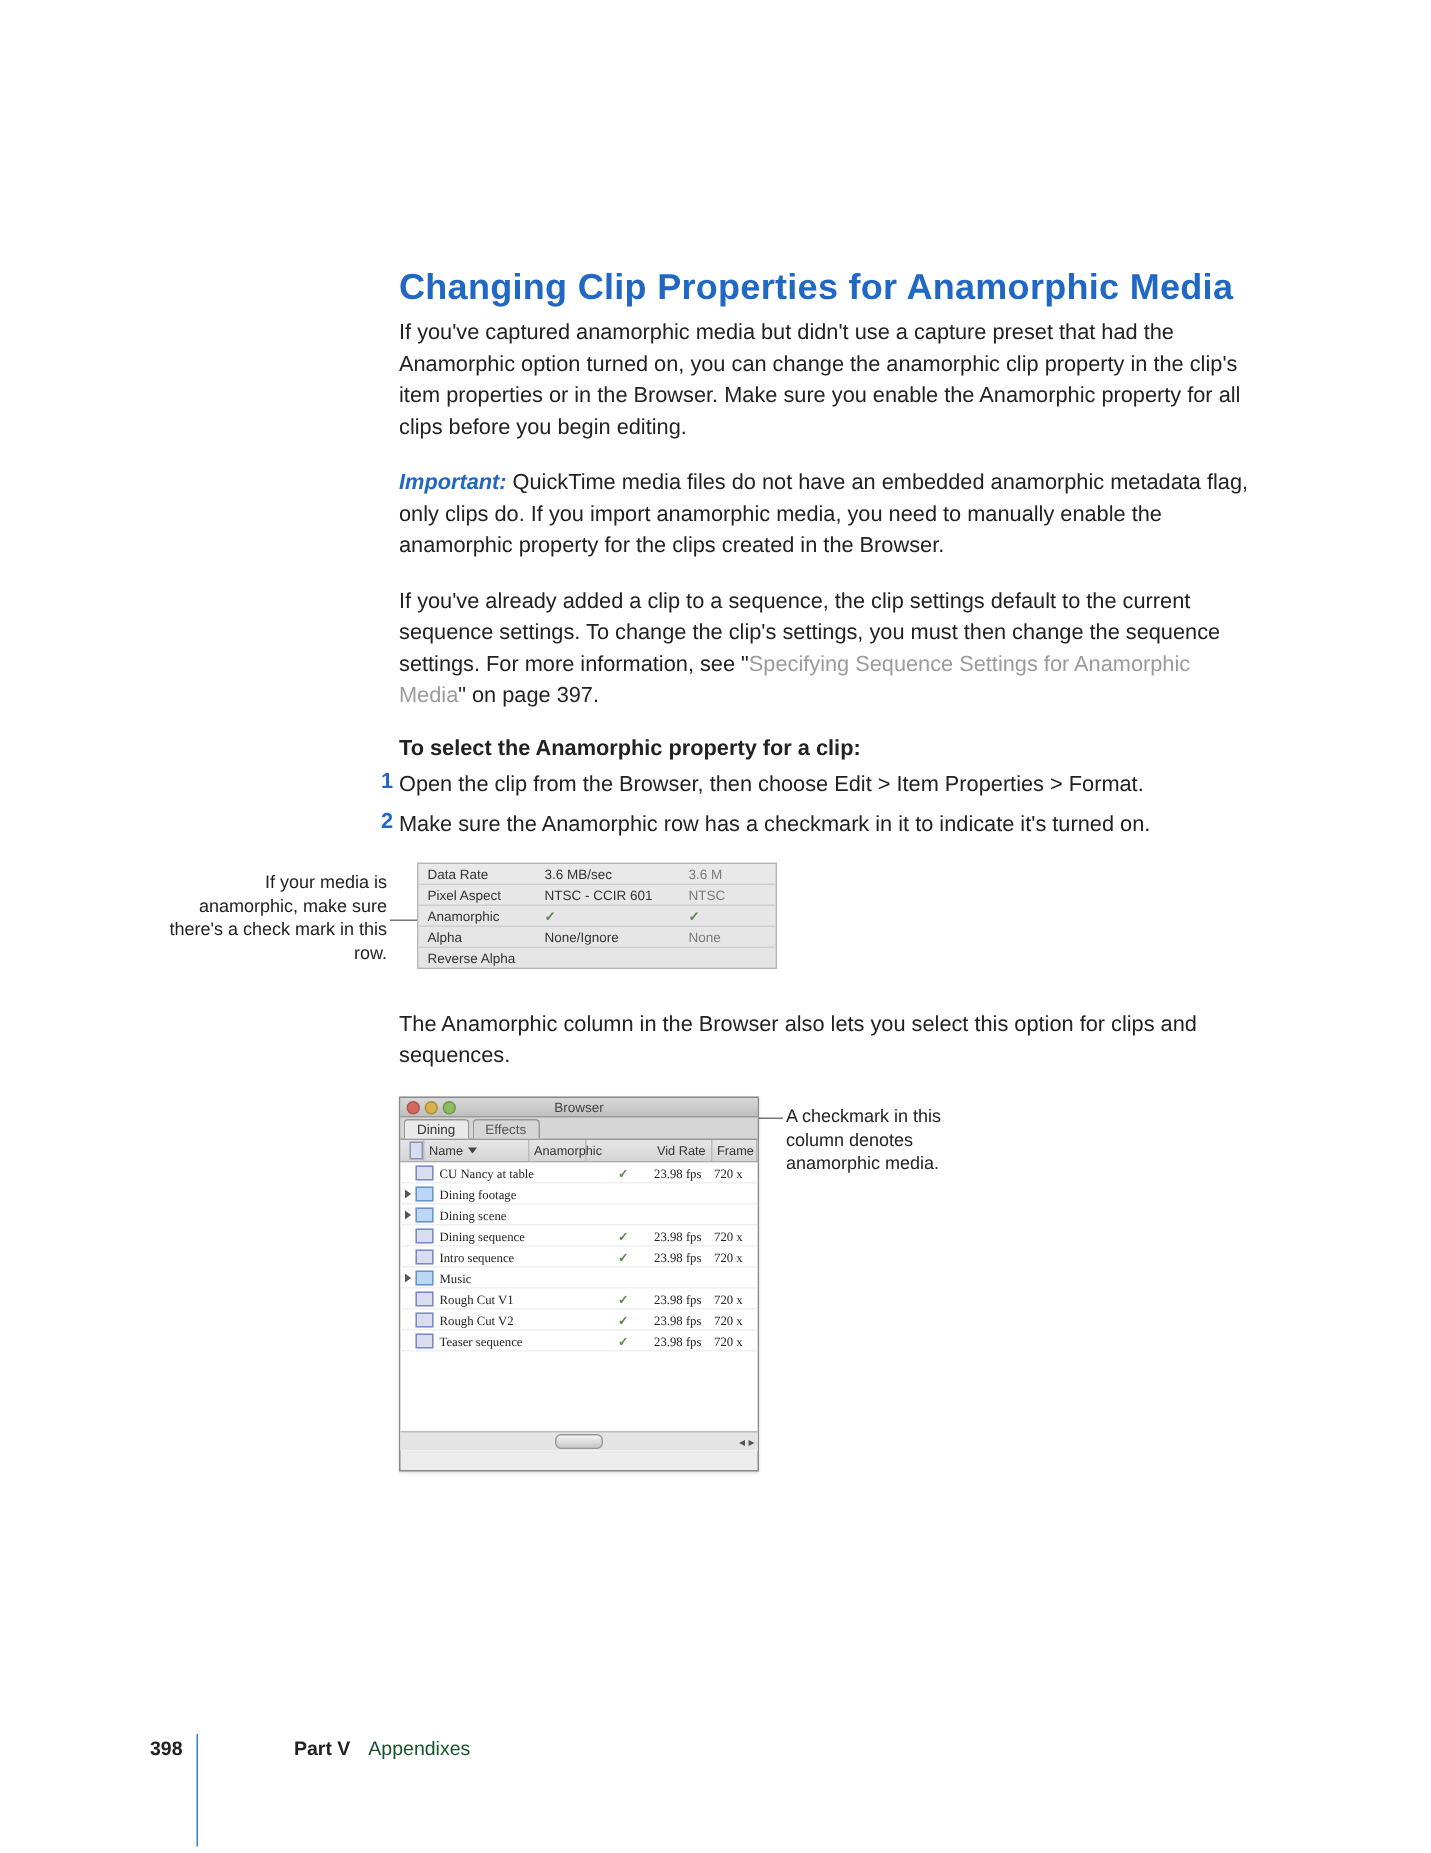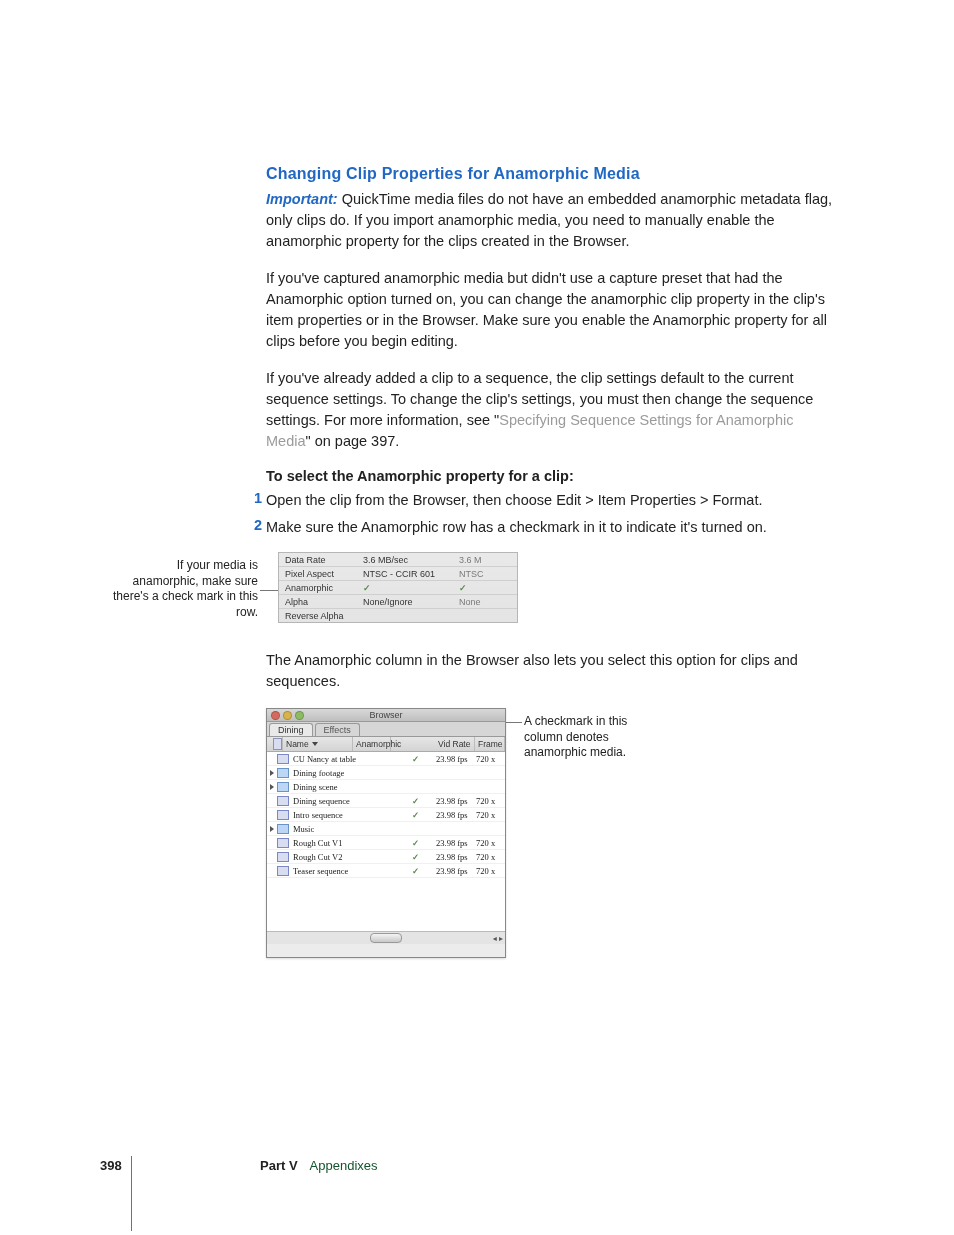--- a/index.html
+++ b/index.html
@@ -14,23 +14,23 @@
     position: relative;
   }
   .page {
     position: absolute;
     left: 266px;
     top: 165px;
     width: 568px;
   }
   h2.section-title {
     color: #2168c4;
-    font-size: 16px;
+    font-size: 24px;
     font-weight: 600;
-    margin: 0 0 6px 0;
+    margin: 13px 0 6px 0;
     letter-spacing: 0.2px;
   }
   p.body {
     margin: 0 0 16px 0;
     line-height: 1.45;
     font-size: 14.5px;
   }
   .important-label {
     color: #2168c4;
     font-style: italic;
@@ -266,21 +266,21 @@
   }
   .footer {
     position:absolute;
     left:100px;
     top:1158px;
     font-size:13px;
     display:flex;
     align-items:center;
   }
   .footer .pnum { font-weight:700; width:40px; }
-  .footer .partv { margin-left:120px; font-weight:700; }
+  .footer .partv { margin-left:56px; font-weight:700; }
   .footer .appx { color:#14532d; margin-left:12px; }
 
   
   .bin-icon {
     display:inline-block;
     width:12px;height:10px;
     background:#d9ddf0;
     border:1px solid #8a92b8;
     margin-left:3px;
   }
@@ -293,25 +293,25 @@
     border-top:4px solid #444;
     margin-left:3px;
   }
 </style>
 </head>
 <body>
 
 <div class="page">
   <h2 class="section-title">Changing Clip Properties for Anamorphic Media</h2>
 
+  <p class="body">If you've captured anamorphic media but didn't use a capture preset that had the Anamorphic option turned on, you can change the anamorphic clip property in the clip's item properties or in the Browser. Make sure you enable the Anamorphic property for all clips before you begin editing.</p>
+
   <p class="body">
     <span class="important-label">Important:</span><span>  QuickTime media files do not have an embedded anamorphic metadata flag, only clips do. If you import anamorphic media, you need to manually enable the anamorphic property for the clips created in the Browser.</span>
   </p>
-
-  <p class="body">If you've captured anamorphic media but didn't use a capture preset that had the Anamorphic option turned on, you can change the anamorphic clip property in the clip's item properties or in the Browser. Make sure you enable the Anamorphic property for all clips before you begin editing.</p>
 
   <p class="body">
     <span>If you've already added a clip to a sequence, the clip settings default to the current sequence settings. To change the clip's settings, you must then change the sequence settings. For more information, see "</span><span class="xref">Specifying Sequence Settings for Anamorphic Media</span><span>" on page 397.</span>
   </p>
 
   <div class="task-heading">To select the Anamorphic property for a clip:</div>
 
   <div class="step-row">
     <span class="step-num">1</span>
     <span class="step-text">Open the clip from the Browser, then choose Edit &gt; Item Properties &gt; Format.</span>

